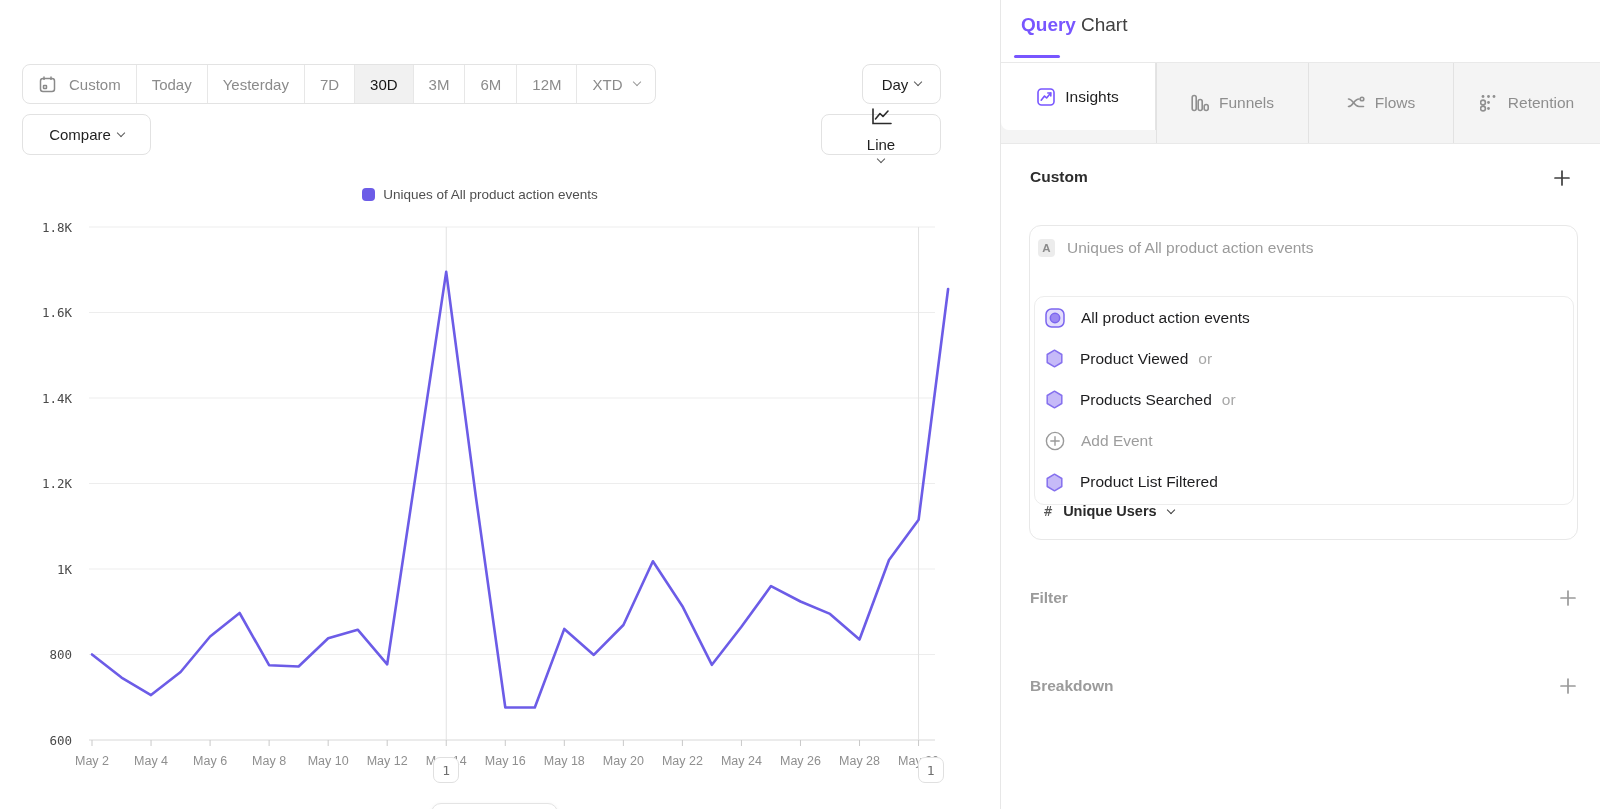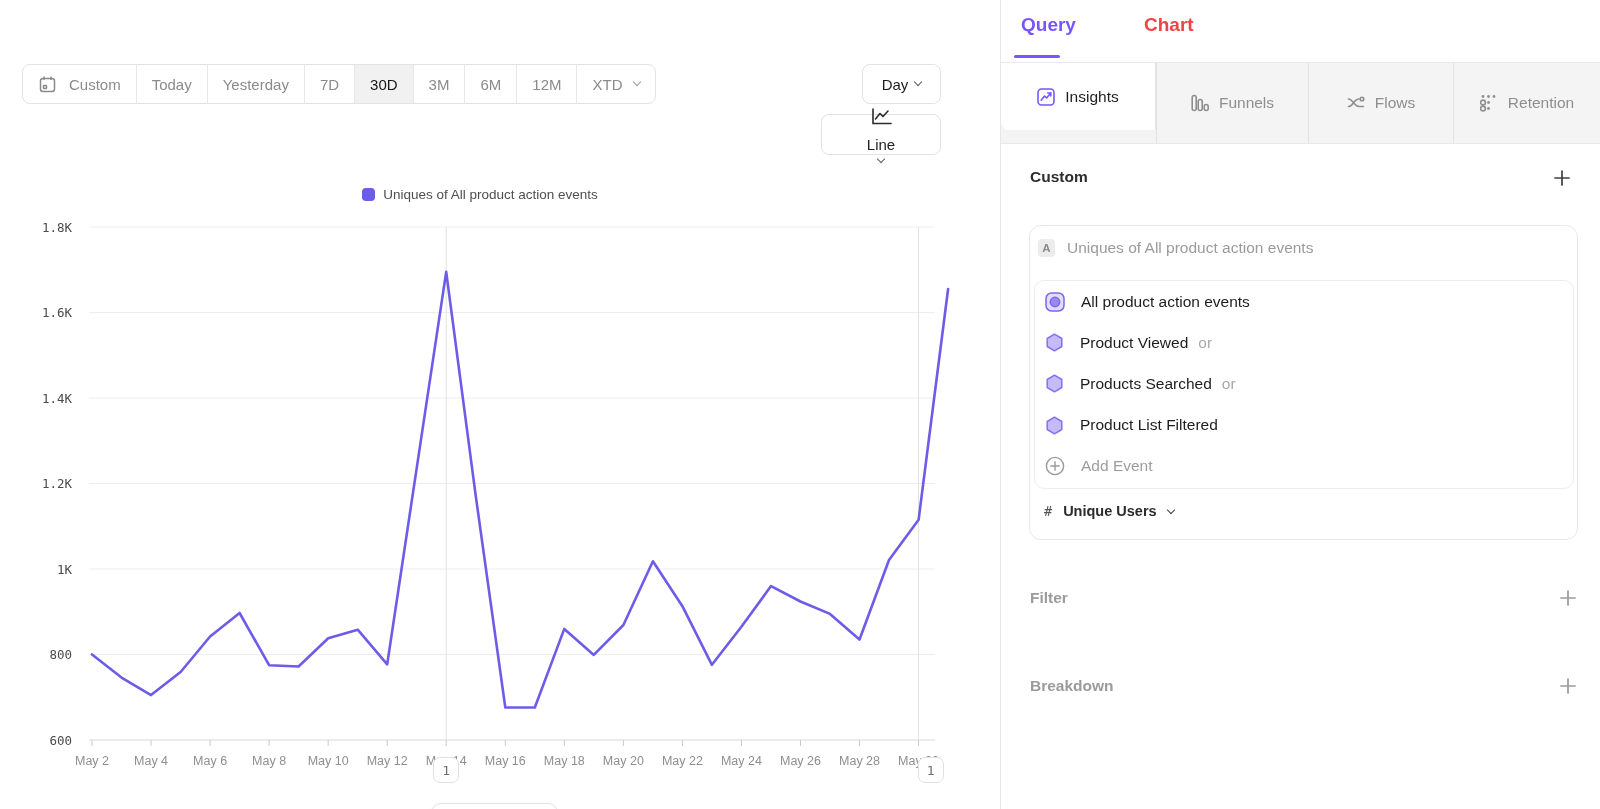--- a/index.html
+++ b/index.html
@@ -30,21 +30,21 @@
   .anno-badge { position:absolute; width:26px; height:26px; border:1px solid #e0e0e0;
     border-radius:7px; background:#fff; display:flex; align-items:center; justify-content:center;
     font-family:"DejaVu Sans Mono", monospace; font-size:13px; color:#6f6f6f; cursor:pointer; }
   .tooltip-sliver { position:absolute; left:431px; top:803px; width:127px; height:30px;
     border:1px solid #e4e4e4; border-radius:10px; background:#fff; box-shadow:0 1px 4px rgba(0,0,0,.06); }
 
   
   .panel-divider { position:absolute; left:1000px; top:0; width:1px; height:809px; background:#e7e7e7; }
   .hdr-tab { position:absolute; top:14px; font-size:19px; font-weight:600; cursor:pointer; }
   .hdr-tab.t0 { left:1021px; color:#7856FF; }
-  .hdr-tab.t1 { left:1144px; color:#ef4444; font-weight:700; }
+  .hdr-tab.t1 { left:1081px; color:#404040; font-weight:400; }
   .hdr-underline { position:absolute; left:1014px; top:55px; width:46px; height:3px;
     border-radius:2px; background:#7856FF; }
   .rtab-strip { position:absolute; left:1001px; top:62px; width:599px; height:82px; display:flex;
     background:#f4f4f4; border-top:1px solid #e9e9e9; border-bottom:1px solid #e9e9e9; }
   .rtab { display:flex; align-items:center; justify-content:center; gap:10px; font-size:15.5px;
     color:#8e8e8e; cursor:pointer; border-left:1px solid #e2e2e2; flex:0 0 auto; }
   .rtab.active { background:#fff; color:#1f1f1f; font-weight:500; border-left:none;
     border-right:1px solid #e4e4e4; border-bottom-left-radius:8px; height:67px; }
   .rtab svg { flex:0 0 auto; }
 
@@ -53,21 +53,21 @@
   .plus-btn svg { display:block; }
 
   .metric-card { position:absolute; left:1029px; top:225px; width:549px; height:315px;
     border:1px solid #e8e8e8; border-radius:12px; background:#fff; }
   .series-hdr { position:absolute; left:8px; top:13px; display:flex; align-items:center; gap:12px; }
   .series-badge { width:17px; height:18px; background:#ececec; border-radius:4px; display:flex;
     align-items:center; justify-content:center; font-size:11.5px; font-weight:700; color:#8b8b8b; }
   .series-label { font-size:15.5px; color:#9b9b9b; }
   .event-card { position:absolute; left:4px; top:54px; width:540px; height:433px;
     border:1px solid #ededed; border-radius:10px; background:#fff; height:433px; }
-  .event-card { height:433px; }
+  .event-card { height:433px;margin-top:16px; }
   .event-row { display:flex; align-items:center; gap:16px; height:41.2px; padding-left:10px; cursor:pointer; }
   .event-label { font-size:15.5px; color:#1d1d1f; }
   .event-suffix { font-size:15.5px; color:#a8a8a8; margin-left:-6px; }
   .event-row.muted .event-label { color:#9d9d9d; }
   .agg-row { position:absolute; left:14px; top:277px; display:flex; align-items:center; gap:11px; cursor:pointer; }
   .agg-prefix { font-family:"DejaVu Sans Mono", monospace; font-size:13.5px; color:#555; }
   .agg-label { font-size:14.5px; font-weight:600; color:#2b2b2b; }
   .agg-row .chev { border-color:#3f3f3f; margin-top:-2px; }
 
   .section-row { position:absolute; left:1030px; width:548px; display:flex;
@@ -113,20 +113,24 @@
         <span>XTD</span>
         <span class="chev"></span>
       </div>
     </div>
 
   <div class="pill-btn" id="day-btn" style="left:862px; top:64px; width:79px; height:40px;">
     <span>Day</span>
     <span class="chev"></span>
   </div>
 
+  <div class="pill-btn" id="compare-btn" style="left:22px; top:114px; width:129px; height:41px;">
+    <span>Compare</span>
+    <span class="chev"></span>
+  </div>
 
   <div class="pill-btn" id="line-btn" style="left:821px; top:114px; width:120px; height:41px;flex-direction:column;">
     <span>
       <svg width="21" height="18" viewBox="0 0 21 18" fill="none" stroke="#2b2b2b" stroke-width="1.6">
         <path d="M2 1 V15.5 H20" stroke-linecap="round"></path>
         <path d="M4.5 11 L9 5.5 L12 8.5 L17 3" stroke-linecap="round" stroke-linejoin="round"></path>
       </svg>
     </span>
     <span>Line</span>
     <span class="chev"></span>
@@ -264,32 +268,32 @@
           <span class="event-label">Product Viewed</span>
           <span class="event-suffix">or</span>
         </div>
         <div class="event-row">
           <svg width="19" height="19" viewBox="0 0 19 19" fill="none" stroke="#8570ee" stroke-width="1.6">
             <polygon points="9.5,1.2 16.8,5.5 16.8,13.5 9.5,17.8 2.2,13.5 2.2,5.5" fill="#bcaef7" fill-opacity="0.85" stroke-width="1.5" stroke-linejoin="round"></polygon>
           </svg>
           <span class="event-label">Products Searched</span>
           <span class="event-suffix">or</span>
         </div>
-        <div class="event-row">
-          <svg width="19" height="19" viewBox="0 0 19 19" fill="none" stroke="#8570ee" stroke-width="1.6">
-            <polygon points="9.5,1.2 16.8,5.5 16.8,13.5 9.5,17.8 2.2,13.5 2.2,5.5" fill="#bcaef7" fill-opacity="0.85" stroke-width="1.5" stroke-linejoin="round"></polygon>
-          </svg>
-          <span class="event-label">Product List Filtered</span>
-        </div>
         <div class="event-row muted">
           <svg width="20" height="20" viewBox="0 0 20 20" fill="none" stroke="#9a9a9a" stroke-width="1.6">
             <circle cx="10" cy="10" r="8.6" stroke-width="1.4"></circle>
             <path d="M10 5.8 V14.2 M5.8 10 H14.2" stroke-width="1.4" stroke-linecap="round"></path>
           </svg>
           <span class="event-label">Add Event</span>
+        </div>
+        <div class="event-row">
+          <svg width="19" height="19" viewBox="0 0 19 19" fill="none" stroke="#8570ee" stroke-width="1.6">
+            <polygon points="9.5,1.2 16.8,5.5 16.8,13.5 9.5,17.8 2.2,13.5 2.2,5.5" fill="#bcaef7" fill-opacity="0.85" stroke-width="1.5" stroke-linejoin="round"></polygon>
+          </svg>
+          <span class="event-label">Product List Filtered</span>
         </div>
       </div>
     <div class="agg-row">
       <span class="agg-prefix">#</span>
       <span class="agg-label">Unique Users</span>
       <span class="chev"></span>
     </div>
   </div>
 
   <div id="sections">

